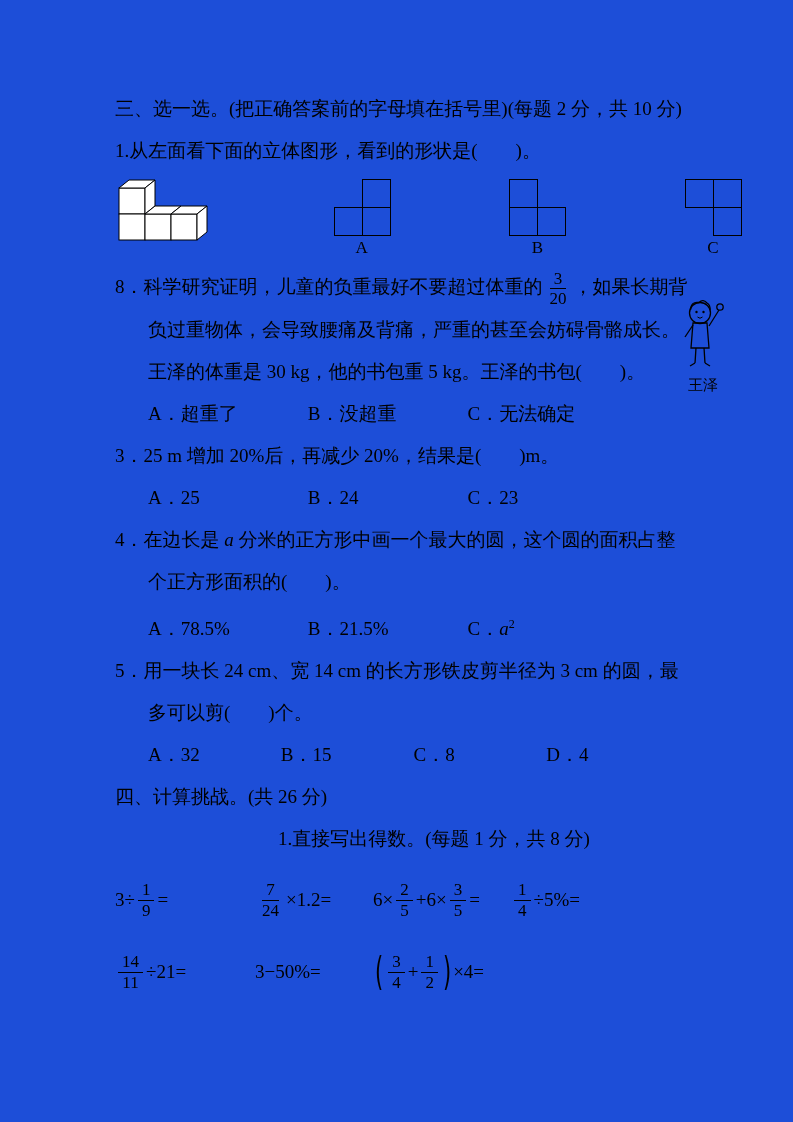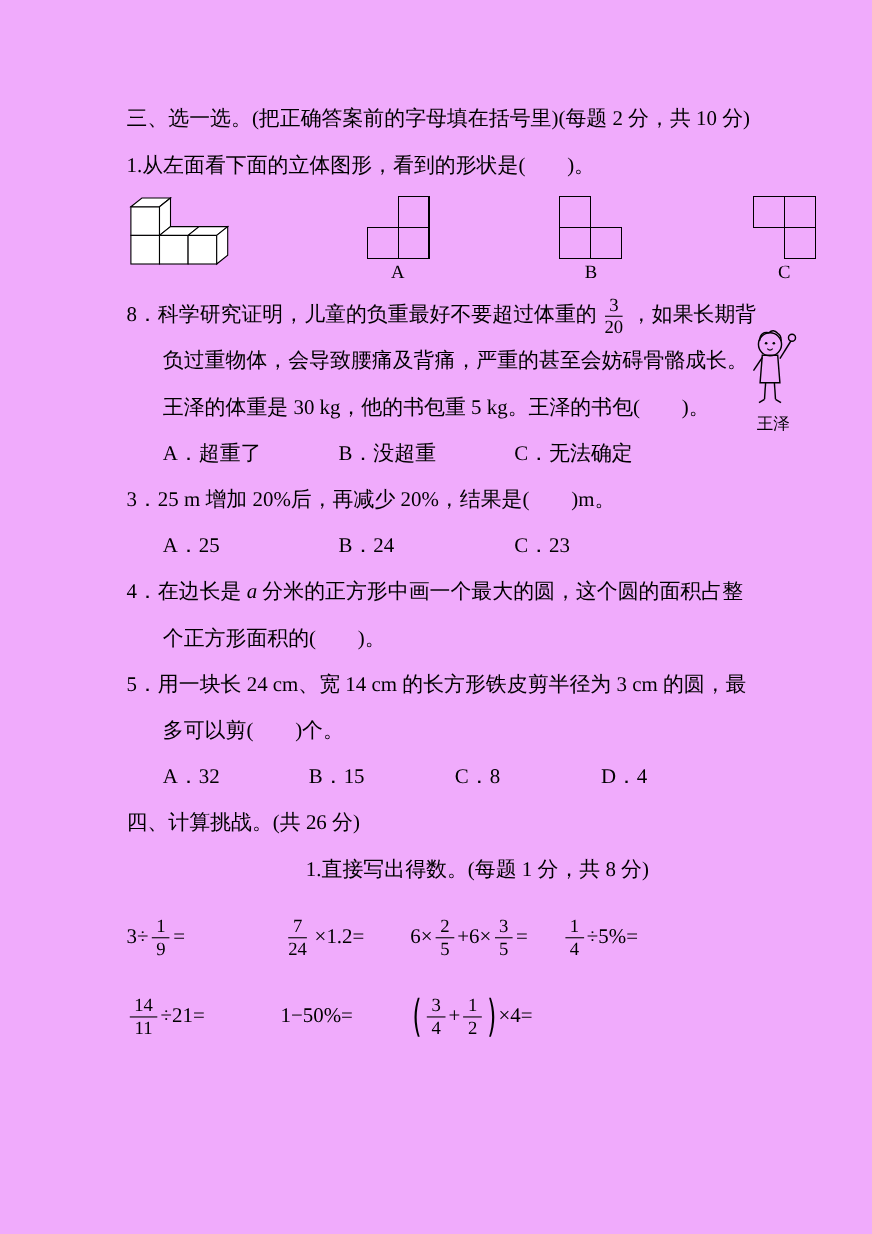--- a/index.html
+++ b/index.html
@@ -7,21 +7,21 @@
   body {
     width: 793px; height: 1122px;
     font-family: "Liberation Serif", "DejaVu Serif", serif;
     color: #000; font-size: 19px;
     overflow: hidden;
   }
   .sheet {
     position: relative;
     width: 793px; height: 1122px;
     padding: 88px 55px 0 115px;
-    background: #f0abfc;
+    background: #1d4ed8;
     overflow: hidden;
   }
   .line { line-height: 42px; white-space: nowrap; }
   .indent { padding-left: 33px; }
   .sub-indent { padding-left: 15px; text-align: center; }
 
   .options-row > span { display: inline-block; min-width: 155px; }
   .options-row.four > span { min-width: 128px; }
 
   
@@ -154,20 +154,25 @@
   <div class="line indent options-row">
     <span>A．25</span>
     <span>B．24</span>
     <span>C．23</span>
   </div>
 
   <div class="line">
     <span>4．在边长是 </span><i>a</i><span> 分米的正方形中画一个最大的圆，这个圆的面积占整</span>
   </div>
   <div class="line indent">个正方形面积的(　　)。</div>
+  <div class="line indent options-row">
+    <span>A．78.5%</span>
+    <span>B．21.5%</span>
+    <span><span>C．</span><i>a</i><sup>2</sup></span>
+  </div>
 
   <div class="line">5．用一块长 24 cm、宽 14 cm 的长方形铁皮剪半径为 3 cm 的圆，最</div>
   <div class="line indent">多可以剪(　　)个。</div>
   <div class="line indent options-row four">
     <span>A．32</span>
     <span>B．15</span>
     <span>C．8</span>
     <span>D．4</span>
   </div>
 
@@ -211,21 +216,21 @@
         <span class="tk">÷5%=</span>
       </div>
     <div class="expr">
         <span class="frac">
           <span class="num">14</span>
           <span class="den">11</span>
         </span>
         <span class="tk">÷21=</span>
       </div>
     <div class="expr">
-        <span class="tk">1−50%=</span>
+        <span class="tk">3−50%=</span>
       </div>
     <div class="expr">
         <span class="bigparen">(</span>
         <span class="frac">
           <span class="num">3</span>
           <span class="den">4</span>
         </span>
         <span class="tk">+</span>
         <span class="frac">
           <span class="num">1</span>

